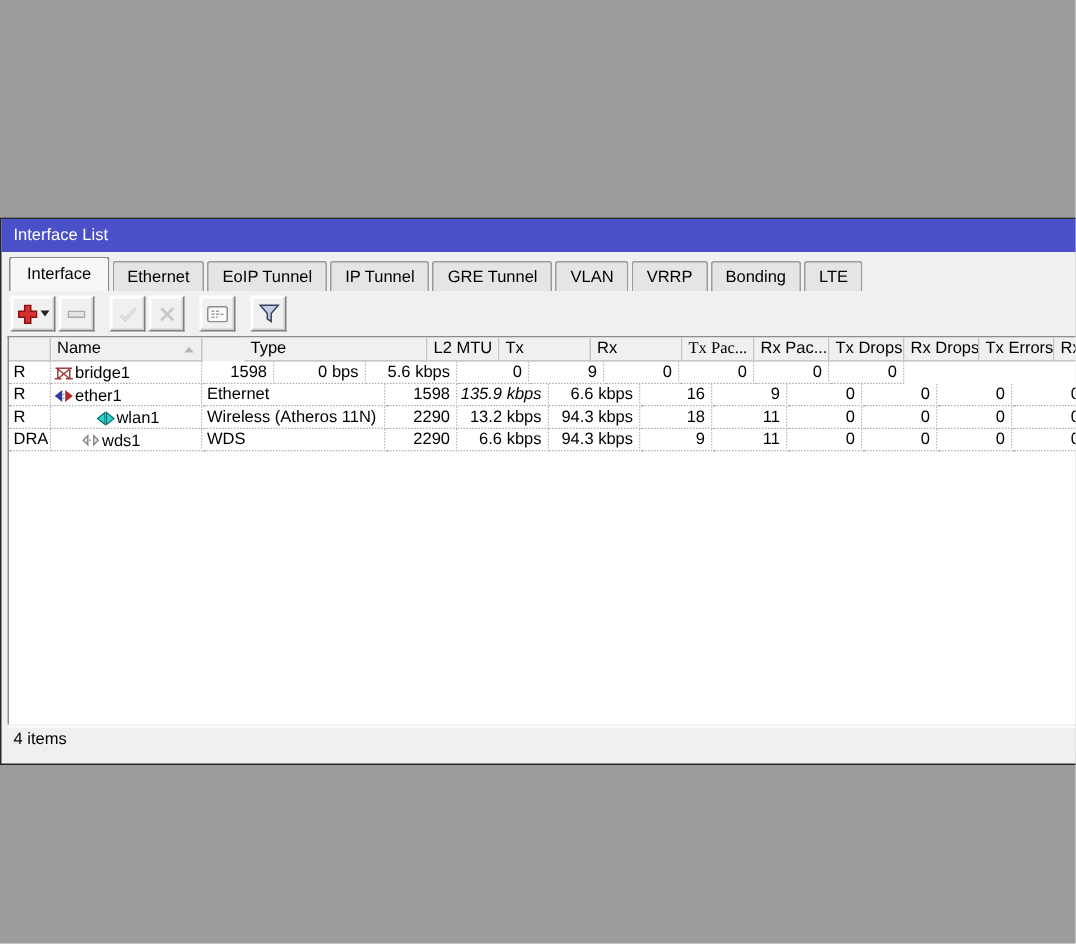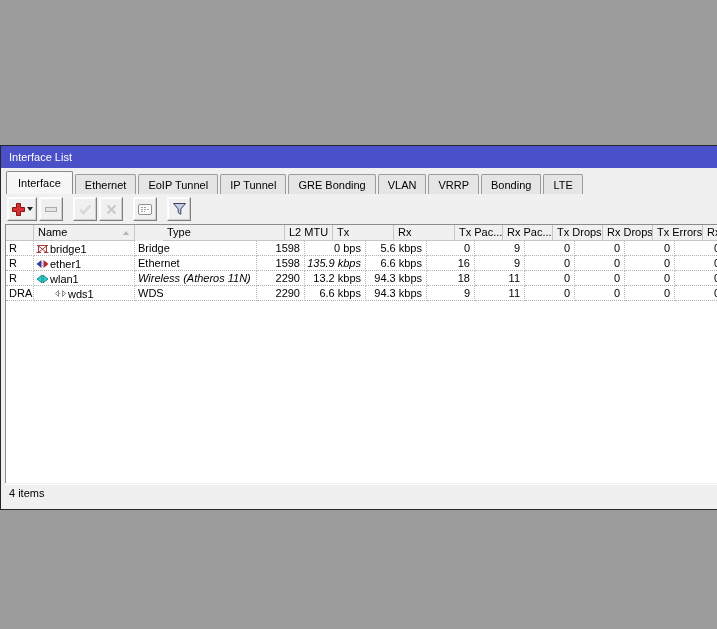--- a/index.html
+++ b/index.html
@@ -133,21 +133,21 @@
 
 <div class="window">
   <div class="titlebar" style="background: rgb(74, 80, 200);">
     <span>Interface List</span>
   </div>
   <div class="tabs">
       <div class="tab active">Interface</div>
       <div class="tab">Ethernet</div>
       <div class="tab">EoIP Tunnel</div>
       <div class="tab">IP Tunnel</div>
-      <div class="tab">GRE Bonding</div>
+      <div class="tab">GRE Tunnel</div>
       <div class="tab">VLAN</div>
       <div class="tab">VRRP</div>
       <div class="tab">Bonding</div>
       <div class="tab">LTE</div>
     </div>
   <div class="toolbar">
       <div class="tbtn wide">
         <span class="icon">
           <svg width="13" height="13" viewBox="0 0 13 13">
             <path d="M4.5 .5h4v4h4v4h-4v4h-4v-4h-4v-4h4z" fill="#d63030" stroke="#8a1414"></path>
@@ -194,39 +194,38 @@
       </div>
     </div>
   <div class="table-wrap">
     <div class="thead">
         <div class="th" style="width: 28px;"></div>
         <div class="th" style="width: 101px;">Name<span class="sort-asc"></span></div>
         <div class="th" style="width: 122px; margin-left: 28px;">Type</div>
         <div class="th" style="width: 48px;">L2 MTU</div>
         <div class="th" style="width: 61px;">Tx</div>
         <div class="th" style="width: 61px;">Rx</div>
-        <div class="th" style="width: 48px;">Tx Pac...</div>
+        <div class="th" style="width: 48px; font-family: Liberation Serif, serif;">Tx Pac...</div>
         <div class="th" style="width: 50px;">Rx Pac...</div>
         <div class="th" style="width: 50px;">Tx Drops</div>
         <div class="th" style="width: 50px;">Rx Drops</div>
         <div class="th" style="width: 50px;">Tx Errors</div>
         <div class="th" style="width: 50px;">Rx Errors</div>
       </div>
     <div>
         <div class="trow">
           <div class="td text" style="width: 28px;">R</div>
           <div class="td name-cell" style="width: 101px;">
             <span class="icon">
               <svg width="13" height="10">
                 <path d="M1 1.5h11 M2.5 1.5v7 M10.5 1.5v7 M0.5 8.5h4.5 M8 8.5h4.5 M2.5 2l8 6.5 M10.5 2l-8 6.5" stroke="#a03c3c" fill="none"></path>
               </svg>
             </span>
             <span>bridge1</span>
           </div>
-          <div class="td text" style="width: 122px;">Bridge</div>
           <div class="td num" style="width: 48px;">1598</div>
           <div class="td num" style="width: 61px;">0 bps</div>
           <div class="td num" style="width: 61px;">5.6 kbps</div>
           <div class="td num" style="width: 48px;">0</div>
           <div class="td num" style="width: 50px;">9</div>
           <div class="td num" style="width: 50px;">0</div>
           <div class="td num" style="width: 50px;">0</div>
           <div class="td num" style="width: 50px;">0</div>
           <div class="td num" style="width: 50px;">0</div>
         </div>
@@ -248,30 +247,30 @@
           <div class="td num" style="width: 61px;">6.6 kbps</div>
           <div class="td num" style="width: 48px;">16</div>
           <div class="td num" style="width: 50px;">9</div>
           <div class="td num" style="width: 50px;">0</div>
           <div class="td num" style="width: 50px;">0</div>
           <div class="td num" style="width: 50px;">0</div>
           <div class="td num" style="width: 50px;">0</div>
         </div>
         <div class="trow">
           <div class="td text" style="width: 28px;">R</div>
-          <div class="td name-cell" style="width: 101px;">
+          <div class="td name-cell" style="width: 101px; justify-content: center;">
             <span class="icon">
               <svg width="13" height="10">
                 <path d="M6 1 L1 5 L6 9 Z" fill="#25d3d3" stroke="#0b7070" stroke-width="0.8"></path>
                 <path d="M7 1 L12 5 L7 9 Z" fill="#25d3d3" stroke="#0b7070" stroke-width="0.8"></path>
               </svg>
             </span>
             <span>wlan1</span>
           </div>
-          <div class="td text" style="width: 122px; font-style: italic;">Wireless (Atheros 11N)</div>
+          <div class="td text" style="width: 122px;">Wireless (Atheros 11N)</div>
           <div class="td num" style="width: 48px;">2290</div>
           <div class="td num" style="width: 61px;">13.2 kbps</div>
           <div class="td num" style="width: 61px;">94.3 kbps</div>
           <div class="td num" style="width: 48px;">18</div>
           <div class="td num" style="width: 50px;">11</div>
           <div class="td num" style="width: 50px;">0</div>
           <div class="td num" style="width: 50px;">0</div>
           <div class="td num" style="width: 50px;">0</div>
           <div class="td num" style="width: 50px;">0</div>
         </div>

